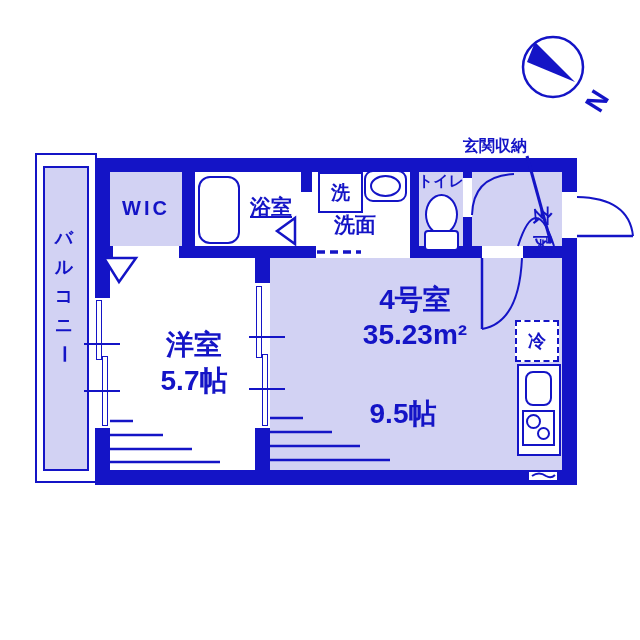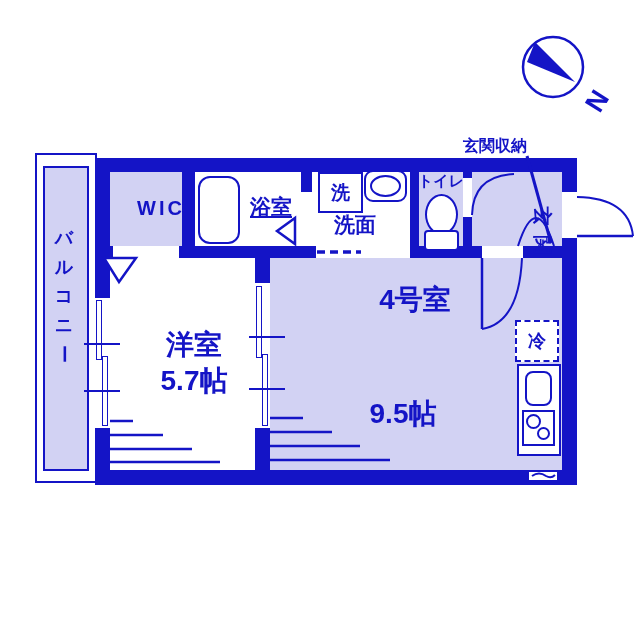--- a/index.html
+++ b/index.html
@@ -111,21 +111,21 @@
       <g>
         <circle cx="553" cy="67" r="30" fill="#ffffff" stroke-width="2.5"></circle>
         <polygon points="535,42 527,62 575,82" fill="#1414c6" stroke="none"></polygon>
         <text transform="translate(589,96) rotate(122)" text-anchor="middle" font-size="27" font-weight="bold" fill="#1414c6" stroke="none" font-family="Liberation Sans, sans-serif">N</text>
       </g>
     </g>
   </svg>
 
   <div class="abs lbl" style="left:452px;top:136px;width:86px;font-size:16px;">玄関収納</div>
 
-  <div class="abs lbl" style="left:110px;top:197px;width:72px;font-size:20px;letter-spacing:3px;margin-left:15px;">WIC</div>
+  <div class="abs lbl" style="left:110px;top:197px;width:72px;font-size:20px;letter-spacing:3px;">WIC</div>
 
   <div class="abs lbl" style="left:239px;top:193px;width:64px;font-size:21px;text-decoration:underline;">浴室</div>
 
   <div class="abs lbl" style="left:312px;top:211px;width:86px;font-size:21px;">洗面</div>
 
   <div class="abs lbl" style="left:415px;top:172px;width:52px;font-size:15px;">トイレ</div>
 
   <div class="abs vcol" style="left:529px;top:203px;width:24px;gap:3px;font-size:19px;">
     <span class="rot90">玄</span>
     <span class="rot90">関</span>
@@ -136,15 +136,16 @@
     <span>ル</span>
     <span>コ</span>
     <span>ニ</span>
     <span class="rot90">ー</span>
   </div>
 
   <div class="abs lbl" style="left:118px;top:326px;width:152px;font-size:28px;">洋室</div>
   <div class="abs lbl" style="left:118px;top:362px;width:152px;font-size:28px;">5.7帖</div>
 
   <div class="abs lbl" style="left:285px;top:281px;width:260px;font-size:28px;">4号室</div>
+  <div class="abs lbl" style="left:285px;top:319px;width:260px;font-size:28px;">35.23m²</div>
   <div class="abs lbl" style="left:273px;top:395px;width:260px;font-size:28px;">9.5帖</div>
 
 </div>
 
 </body></html>

